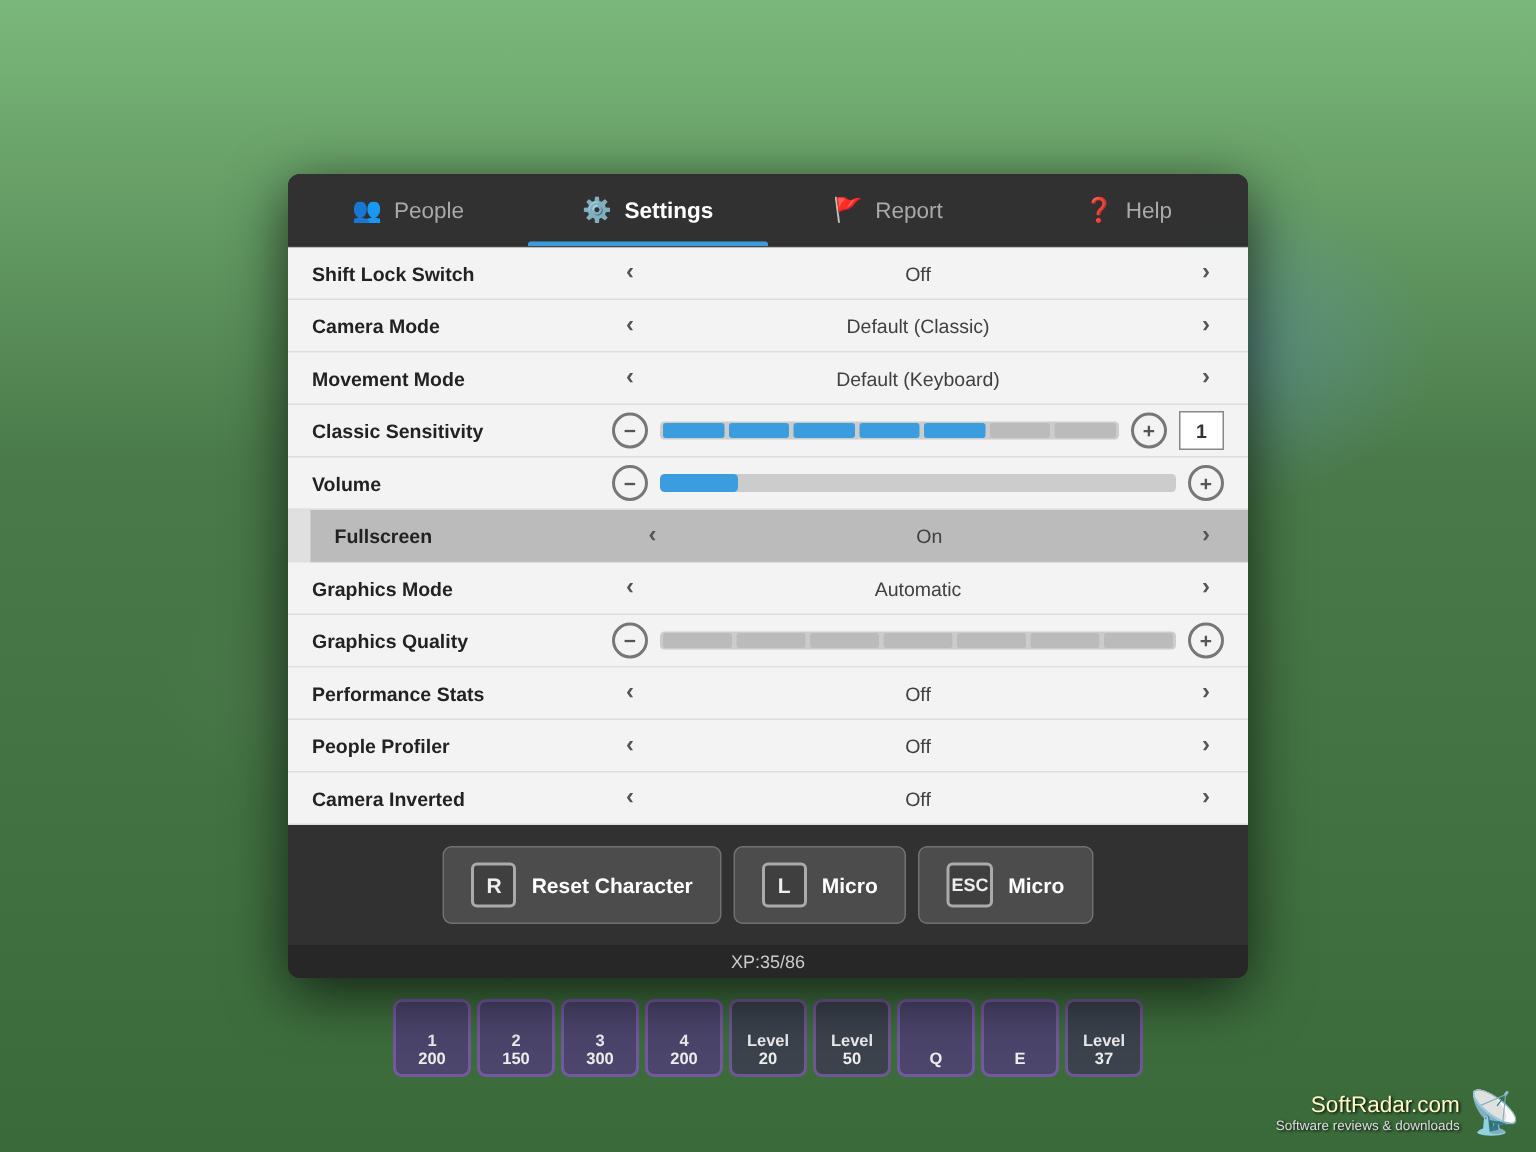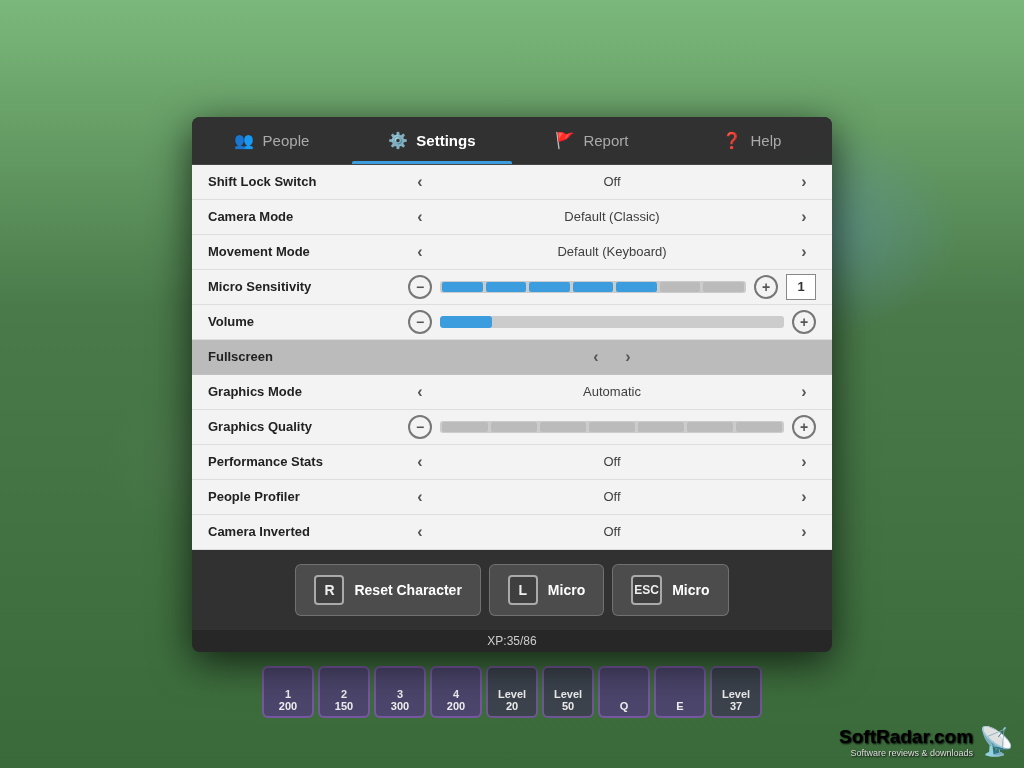--- a/index.html
+++ b/index.html
@@ -79,20 +79,21 @@
     .setting-row {
       display: flex;
       align-items: center;
       padding: 0 16px;
       height: 35px;
       border-bottom: 1px solid rgba(200,200,200,0.5);
       background: rgba(245,245,245,0.9);
     }
     .setting-row.highlighted {
       background: rgba(180,180,180,0.85);
+      margin-left: 15px;
     }
     .setting-label {
       flex: 0 0 200px;
       font-size: 13px;
       font-weight: 700;
       color: #222;
     }
     .setting-control {
       flex: 1;
       display: flex;
@@ -231,23 +232,23 @@
       right: 10px;
       z-index: 20;
       display: flex;
       align-items: center;
       gap: 6px;
     }
     .watermark-text {
       text-align: right;
     }
     .watermark-title {
-      font-size: 19px;
-      font-weight: 700;
-      color: #000000;
+      font-size: 15px;
+      font-weight: 400;
+      color: #fef9c3;
       text-shadow: 1px 1px 2px #000;
     }
     .watermark-subtitle {
       font-size: 9px;
       color: #ddd;
       text-shadow: 1px 1px 2px #000;
     }
     .watermark-icon {
       font-size: 28px;
       color: #fff;
@@ -367,21 +368,21 @@
     <div class="setting-row">
       <div class="setting-label">Movement Mode</div>
       <div class="setting-control">
         <div class="arrow-btn">‹</div>
         <div class="setting-value">Default (Keyboard)</div>
         <div class="arrow-btn">›</div>
       </div>
     </div>
 
     <div class="setting-row">
-      <div class="setting-label">Micro Sensitivity</div>
+      <div class="setting-label">Classic Sensitivity</div>
       <div class="setting-control">
         <div class="circle-btn">−</div>
         <div class="slider-track">
           <div class="slider-segment filled"></div>
           <div class="slider-segment filled"></div>
           <div class="slider-segment filled"></div>
           <div class="slider-segment filled"></div>
           <div class="slider-segment filled"></div>
           <div class="slider-segment"></div>
           <div class="slider-segment"></div>
@@ -399,20 +400,21 @@
           <div class="volume-fill"></div>
         </div>
         <div class="circle-btn">+</div>
       </div>
     </div>
 
     <div class="setting-row highlighted">
       <div class="setting-label">Fullscreen</div>
       <div class="setting-control">
         <div class="arrow-btn">‹</div>
+        <div class="setting-value">On</div>
         <div class="arrow-btn">›</div>
       </div>
     </div>
 
     <div class="setting-row">
       <div class="setting-label">Graphics Mode</div>
       <div class="setting-control">
         <div class="arrow-btn">‹</div>
         <div class="setting-value">Automatic</div>
         <div class="arrow-btn">›</div>

